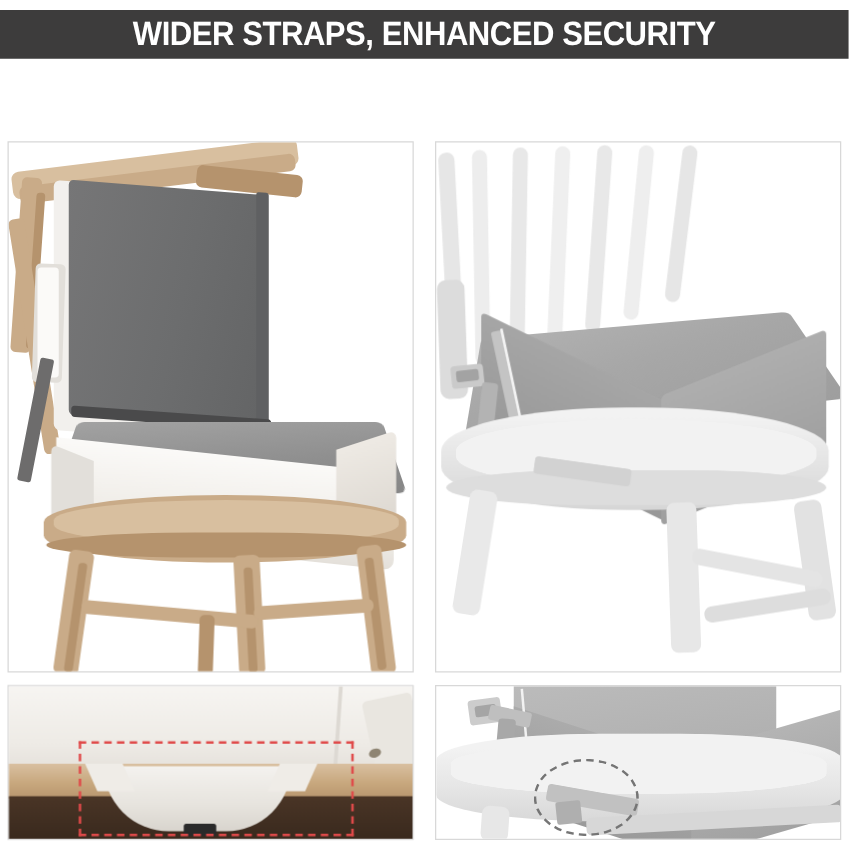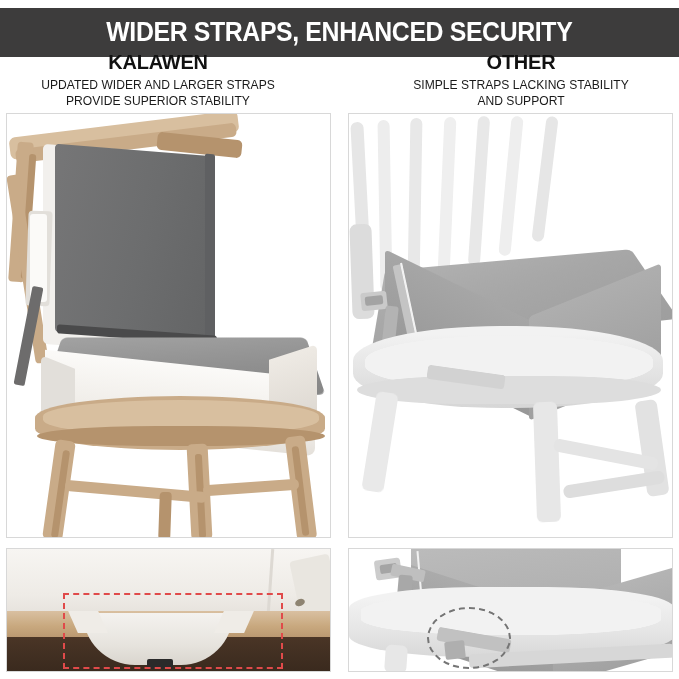--- a/index.html
+++ b/index.html
@@ -3,21 +3,21 @@
 <meta charset="utf-8">
 <style>
   html,body{margin:0;padding:0;background:#ffffff;}
   body{width:679px;height:679px;overflow:hidden;
        font-family:"Liberation Sans","DejaVu Sans",sans-serif;
        -webkit-font-smoothing:antialiased;}
 
   .page{position:relative;width:679px;height:679px;background:#fff;}
 
   
-  .banner{position:absolute;left:0;top:8px;width:679px;height:49px;
+  .banner{position:absolute;left:0;top:8px;width:679px;height:39px;
           background:#3d3c3c;display:flex;align-items:center;justify-content:center;}
   .banner-title{color:#ffffff;font-size:27px;font-weight:bold;letter-spacing:-0.4px;
                 transform:scaleX(0.92);transform-origin:center;white-space:nowrap;
                 font-family:"Liberation Sans","DejaVu Sans",sans-serif;}
 
   
   .compare-row{position:absolute;left:0;top:50px;width:679px;height:60px;}
   .col-head{position:absolute;top:0;width:300px;text-align:center;}
   .col-head.left{left:8px;}
   .col-head.right{left:371px;}
@@ -66,35 +66,21 @@
 <body>
 
 <div class="page">
 
   <div class="banner">
     <div class="banner-title">WIDER STRAPS, ENHANCED SECURITY</div>
   </div>
 
   <div class="compare-row">
 
-    <div class="col-head left">
-      <div class="brand">KALAWEN</div>
-      <div class="tagline">
-        <span>UPDATED WIDER AND LARGER STRAPS</span>
-        <span>PROVIDE SUPERIOR STABILITY</span>
-      </div>
-    </div>
-
-    <div class="col-head right">
-      <div class="brand">OTHER</div>
-      <div class="tagline">
-        <span>SIMPLE STRAPS LACKING STABILITY</span>
-        <span>AND SUPPORT</span>
-      </div>
-    </div>
+
   </div>
 
 
   <div class="panel p-tl">
     <div class="photo">
 
       <div class="sh wood-l" style="left:2px;top:10px;width:230px;height:22px;
            border-radius:6px;transform:rotate(-7deg);"></div>
       <div class="sh wood" style="left:8px;top:22px;width:222px;height:14px;
            border-radius:5px;transform:rotate(-7deg);"></div>

